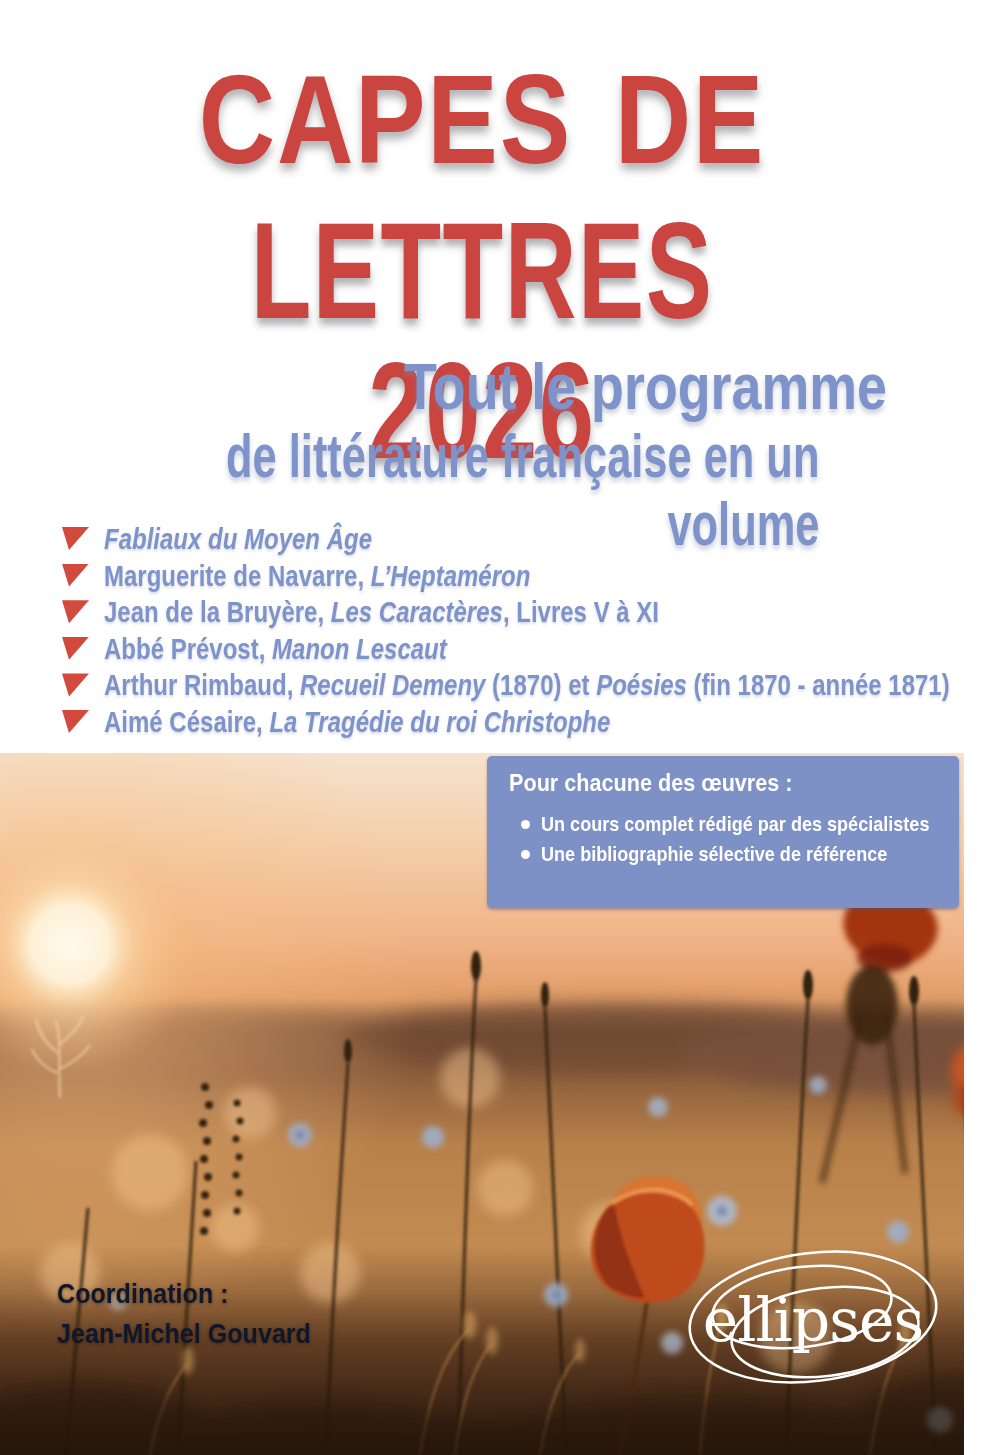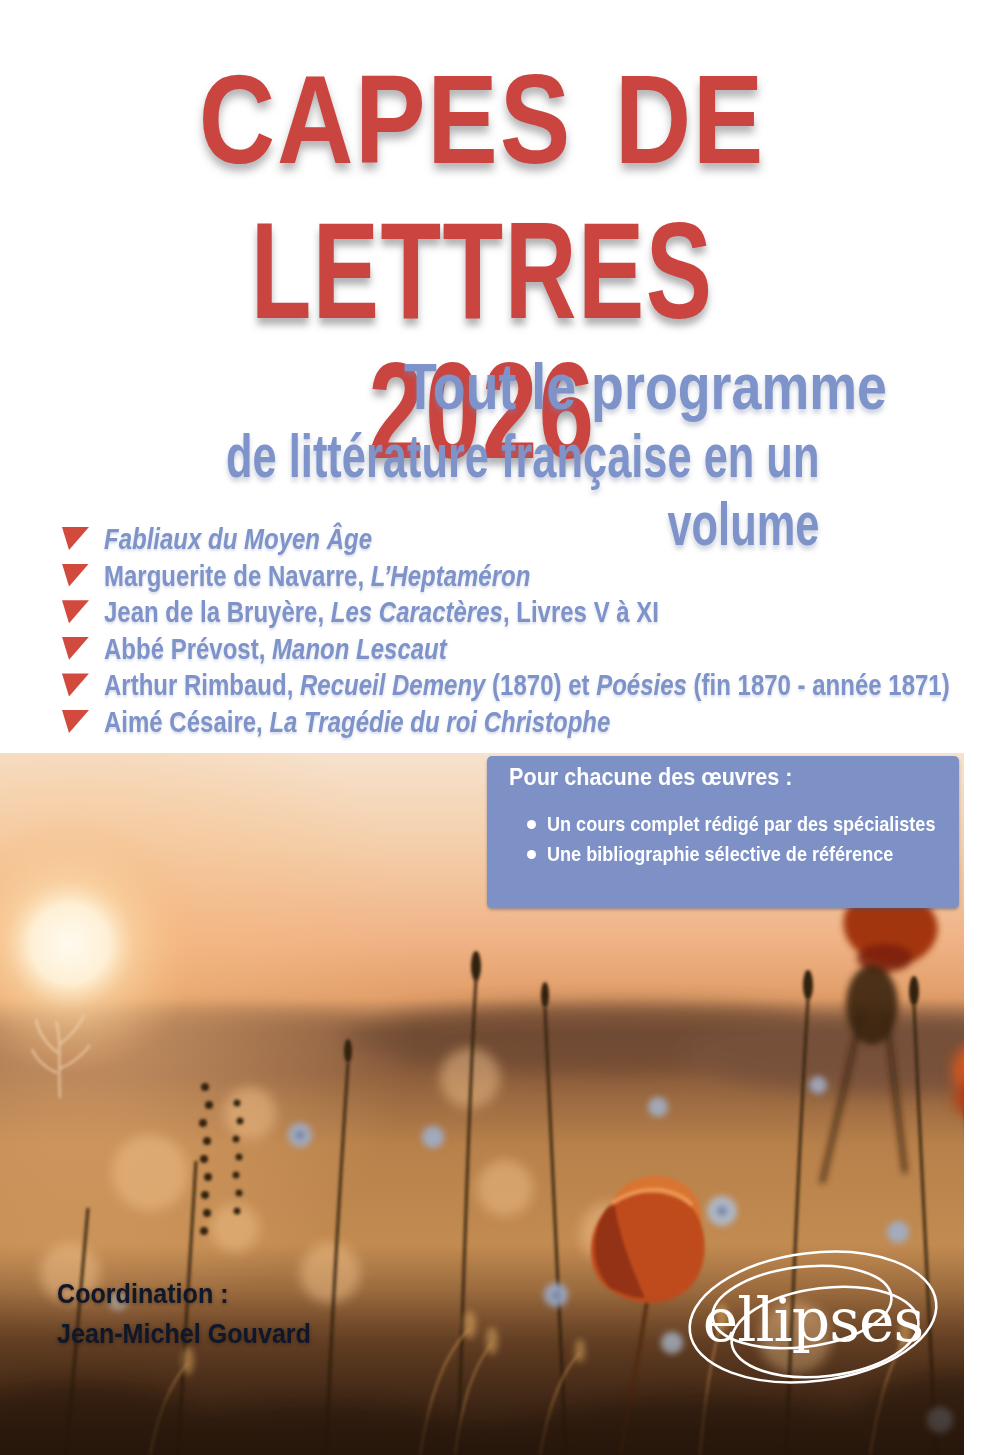--- a/index.html
+++ b/index.html
@@ -31,24 +31,24 @@
   .work-text{font-size:30px;font-weight:bold;color:var(--accent-blue);
     white-space:nowrap;transform:scaleX(.8);transform-origin:left top;
     line-height:33px;text-shadow:0 2px 3px rgba(140,150,185,.35);}
   .work-text em{font-style:italic;}
   
   .photo{position:absolute;left:0;top:753px;width:1000px;height:702px;}
   .photo svg{display:block;}
   
   .features{position:absolute;left:487px;top:756px;width:472px;height:152px;
     box-sizing:border-box;background:var(--box-blue);border-radius:5px;
-    color:#fff;padding:8px 0 0 22px;box-shadow:0 2px 3px rgba(70,85,130,.45);}
+    color:#fff;padding:14px 0 0 22px;box-shadow:0 2px 3px rgba(70,85,130,.45);}
   .f-head{font-size:23.5px;font-weight:bold;transform:scaleX(.92);
     transform-origin:left center;line-height:27px;margin-bottom:7px;white-space:nowrap;}
-  .features ul{margin:18px;padding:0;list-style:none;}
+  .features ul{margin:12px;padding:0;list-style:none;}
   .features li{display:flex;align-items:center;height:30px;}
   .f-dot{width:9px;height:9px;border-radius:50%;background:#fff;margin-right:11px;flex:none;}
   .f-text{font-size:21px;font-weight:bold;white-space:nowrap;
     transform:scaleX(.86);transform-origin:left center;}
   
   .coordination{position:absolute;left:57px;top:1274px;color:#0f172a;font-weight:bold;}
   .coordination span{display:block;font-size:27px;line-height:40px;
     transform:scaleX(.93);transform-origin:left center;
     text-shadow:0 1px 4px rgba(40,20,8,.5);white-space:nowrap;}
   

